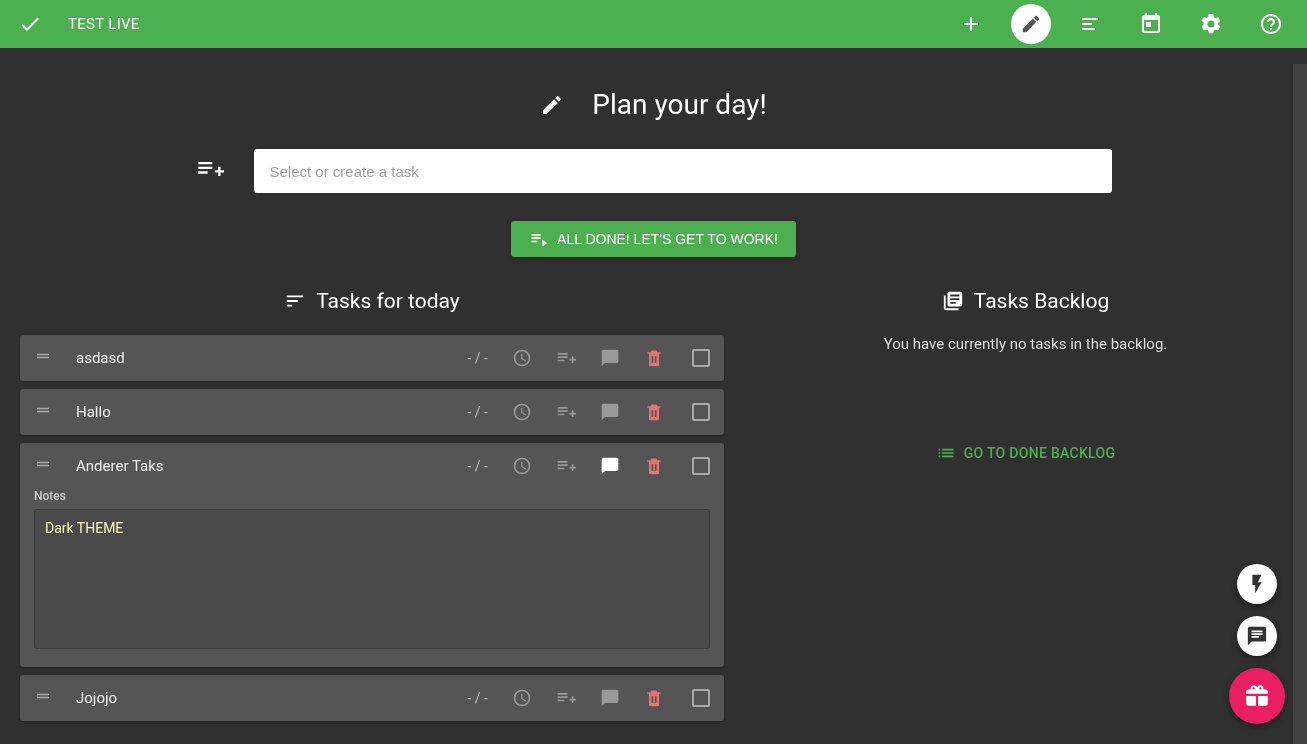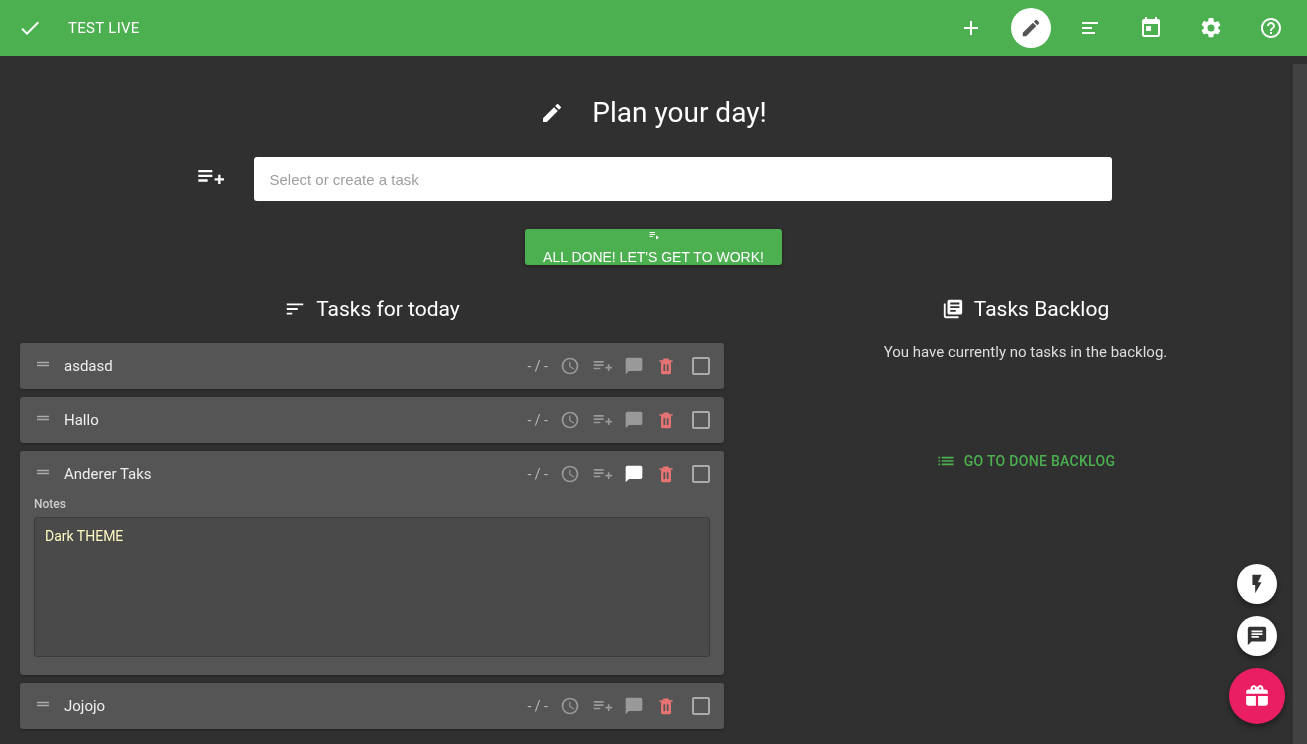--- a/index.html
+++ b/index.html
@@ -7,21 +7,21 @@
     font-family: -apple-system, BlinkMacSystemFont, "Segoe UI", Roboto, Helvetica, Arial, sans-serif;
     background: #303030;
     color: #fff;
     width: 1307px;
     height: 744px;
     overflow: hidden;
     position: relative;
   }
   
   .header {
-    height: 56px;
+    height: 48px;
     background: #4caf50;
     display: flex;
     align-items: center;
     padding: 0 16px;
   }
   .logo-check {
     width: 28px;
     height: 28px;
     display: flex;
     align-items: center;
@@ -111,21 +111,20 @@
     background: #4caf50;
     color: #fff;
     border: none;
     padding: 0 18px;
     height: 36px;
     border-radius: 3px;
     font-size: 14px;
     font-weight: 500;
     cursor: pointer;
     box-shadow: 0 1px 4px rgba(0,0,0,0.3);
-    flex-direction: column;
   }
 
   .columns {
     display: flex;
     gap: 0;
     padding: 0 20px;
   }
   .column-left { width: 704px; }
   .column-right { flex: 1; padding-left: 40px; }
 
@@ -147,21 +146,21 @@
 
   .task-card {
     background: #555555;
     border-radius: 3px;
     box-shadow: 0 1px 3px rgba(0,0,0,0.3);
   }
   .task-card-row {
     display: flex;
     align-items: center;
     padding: 12px 14px;
-    gap: 12px;
+    gap: 24px;
   }
   .drag-handle { color: #aaa; cursor: grab; flex-shrink: 0; }
   .task-title { flex: 1; font-size: 15px; color: #eee; }
   .task-dur { font-size: 14px; color: #bbb; }
   .task-action { cursor: pointer; display: flex; align-items: center; color: #999; }
   .task-action.notes-active { color: #fff; }
   .task-action.delete { color: #e57373; }
   .task-checkbox {
     width: 18px;
     height: 18px;

